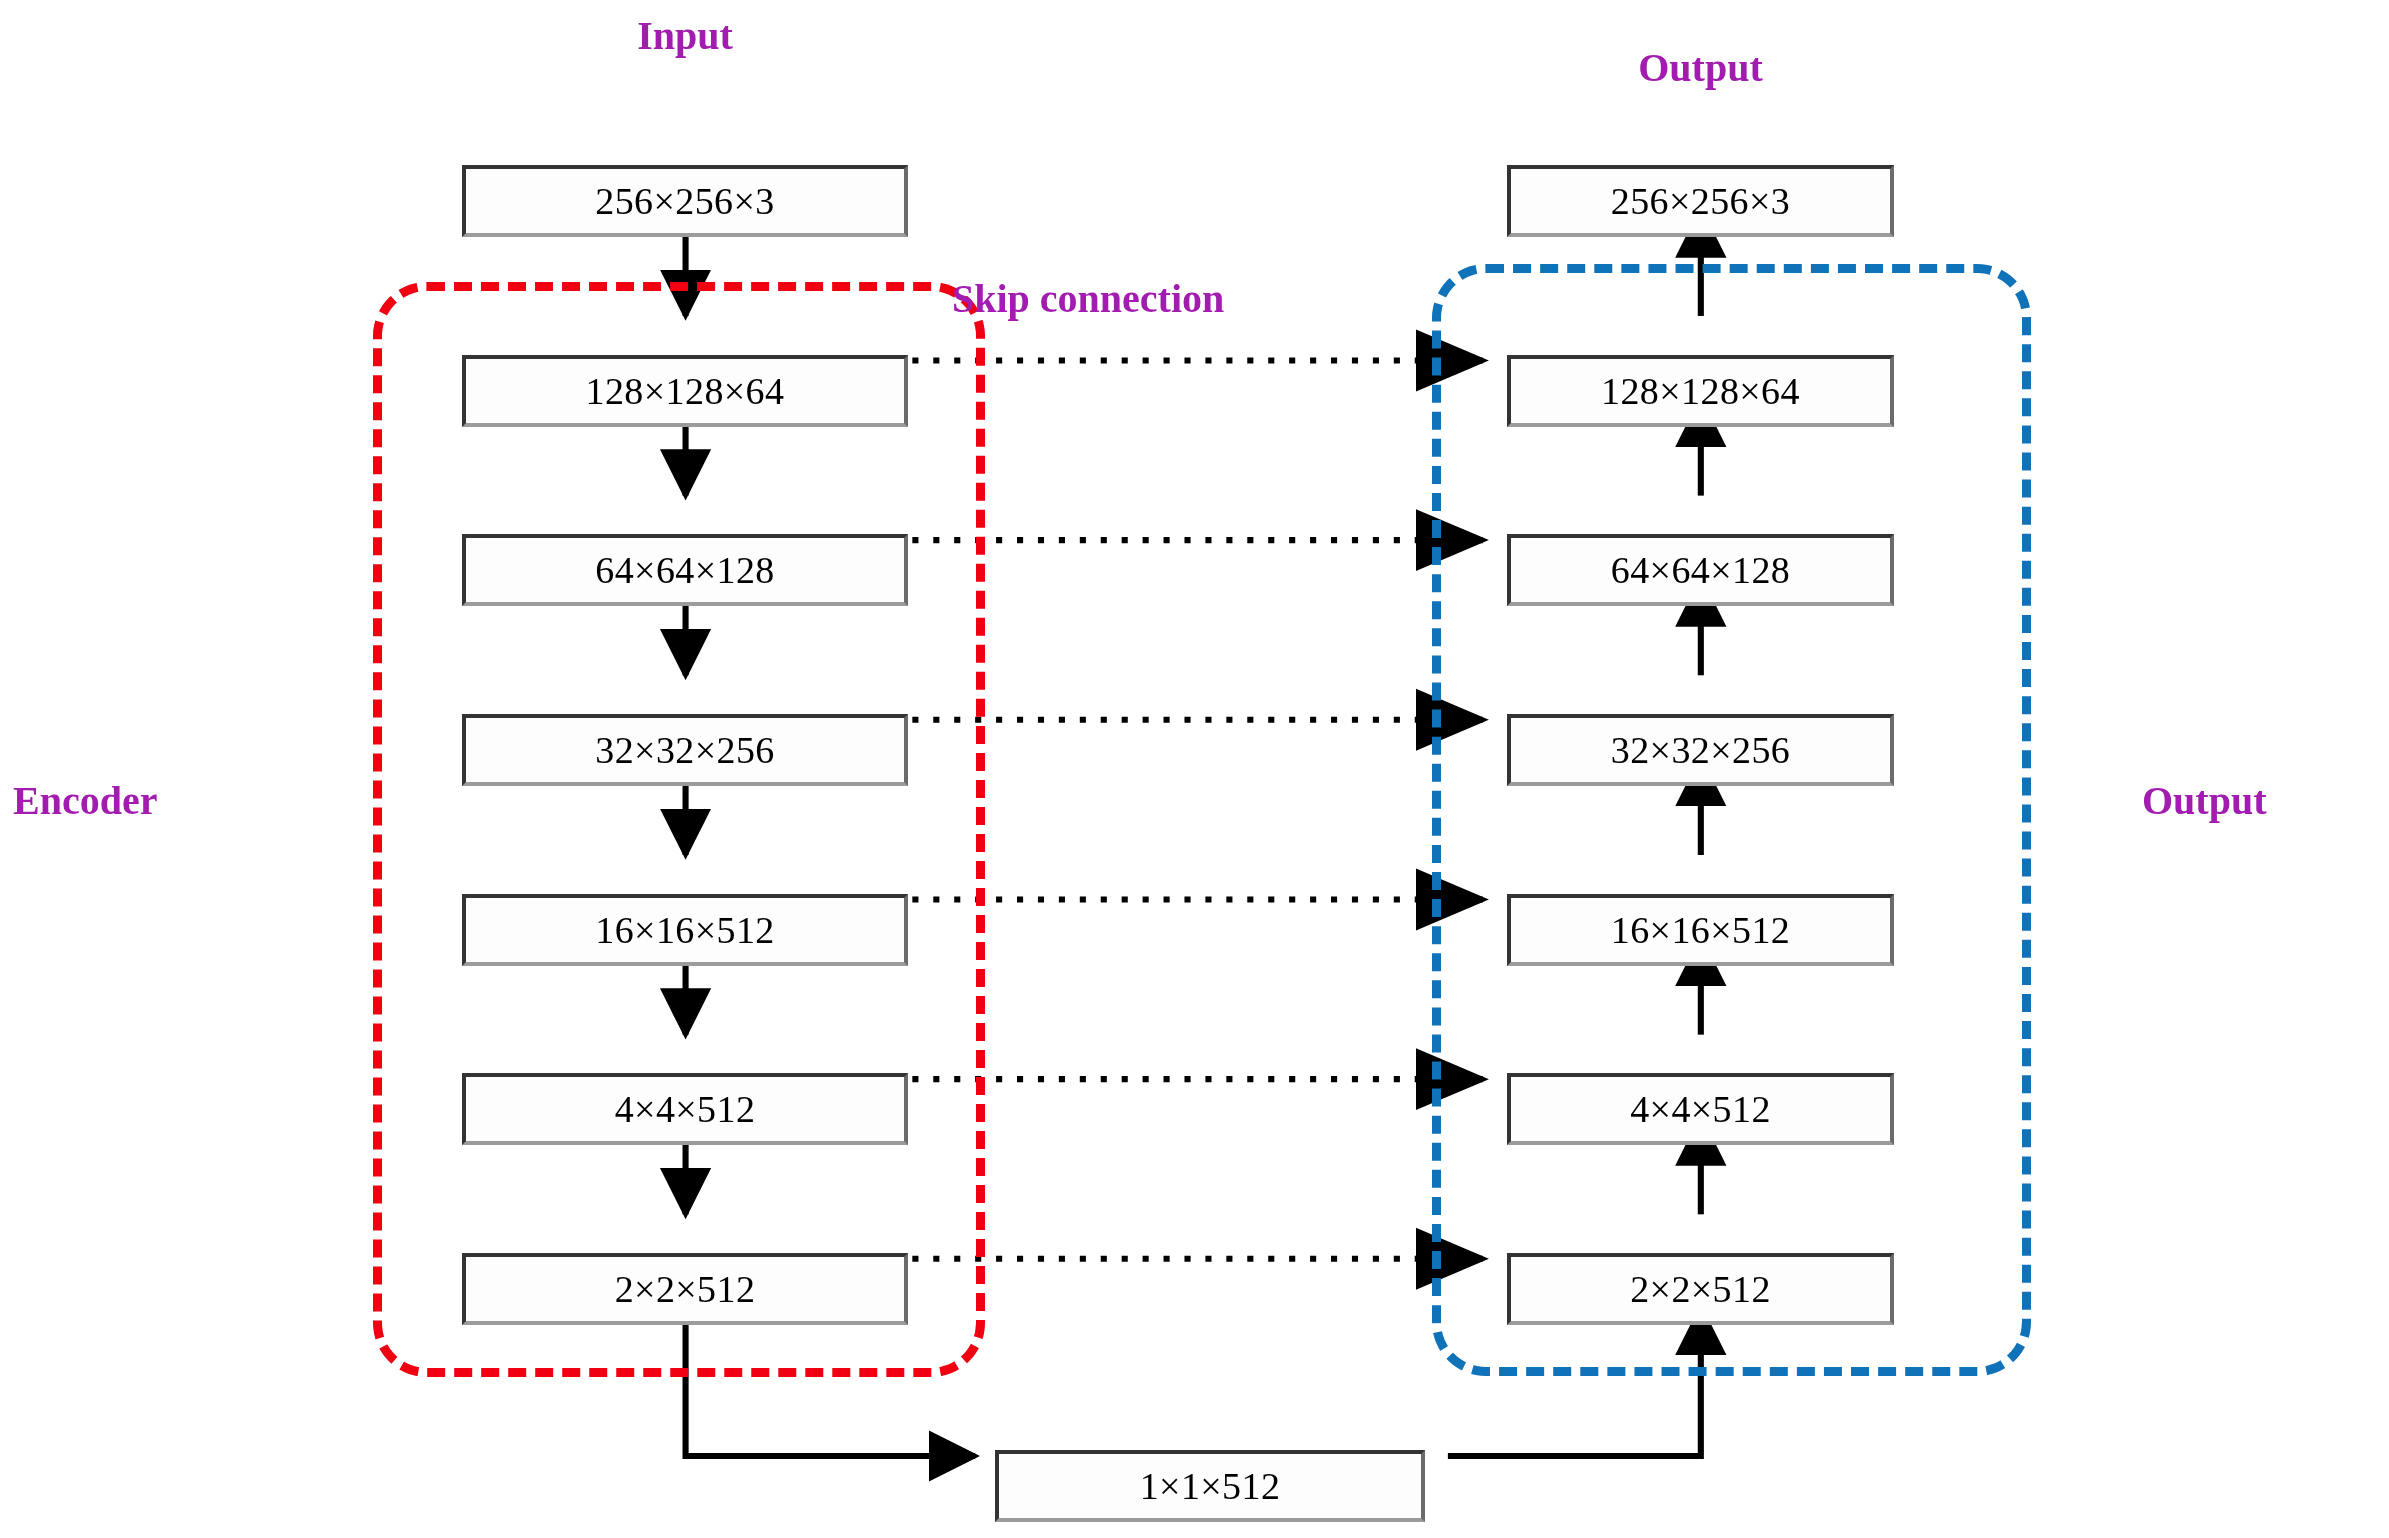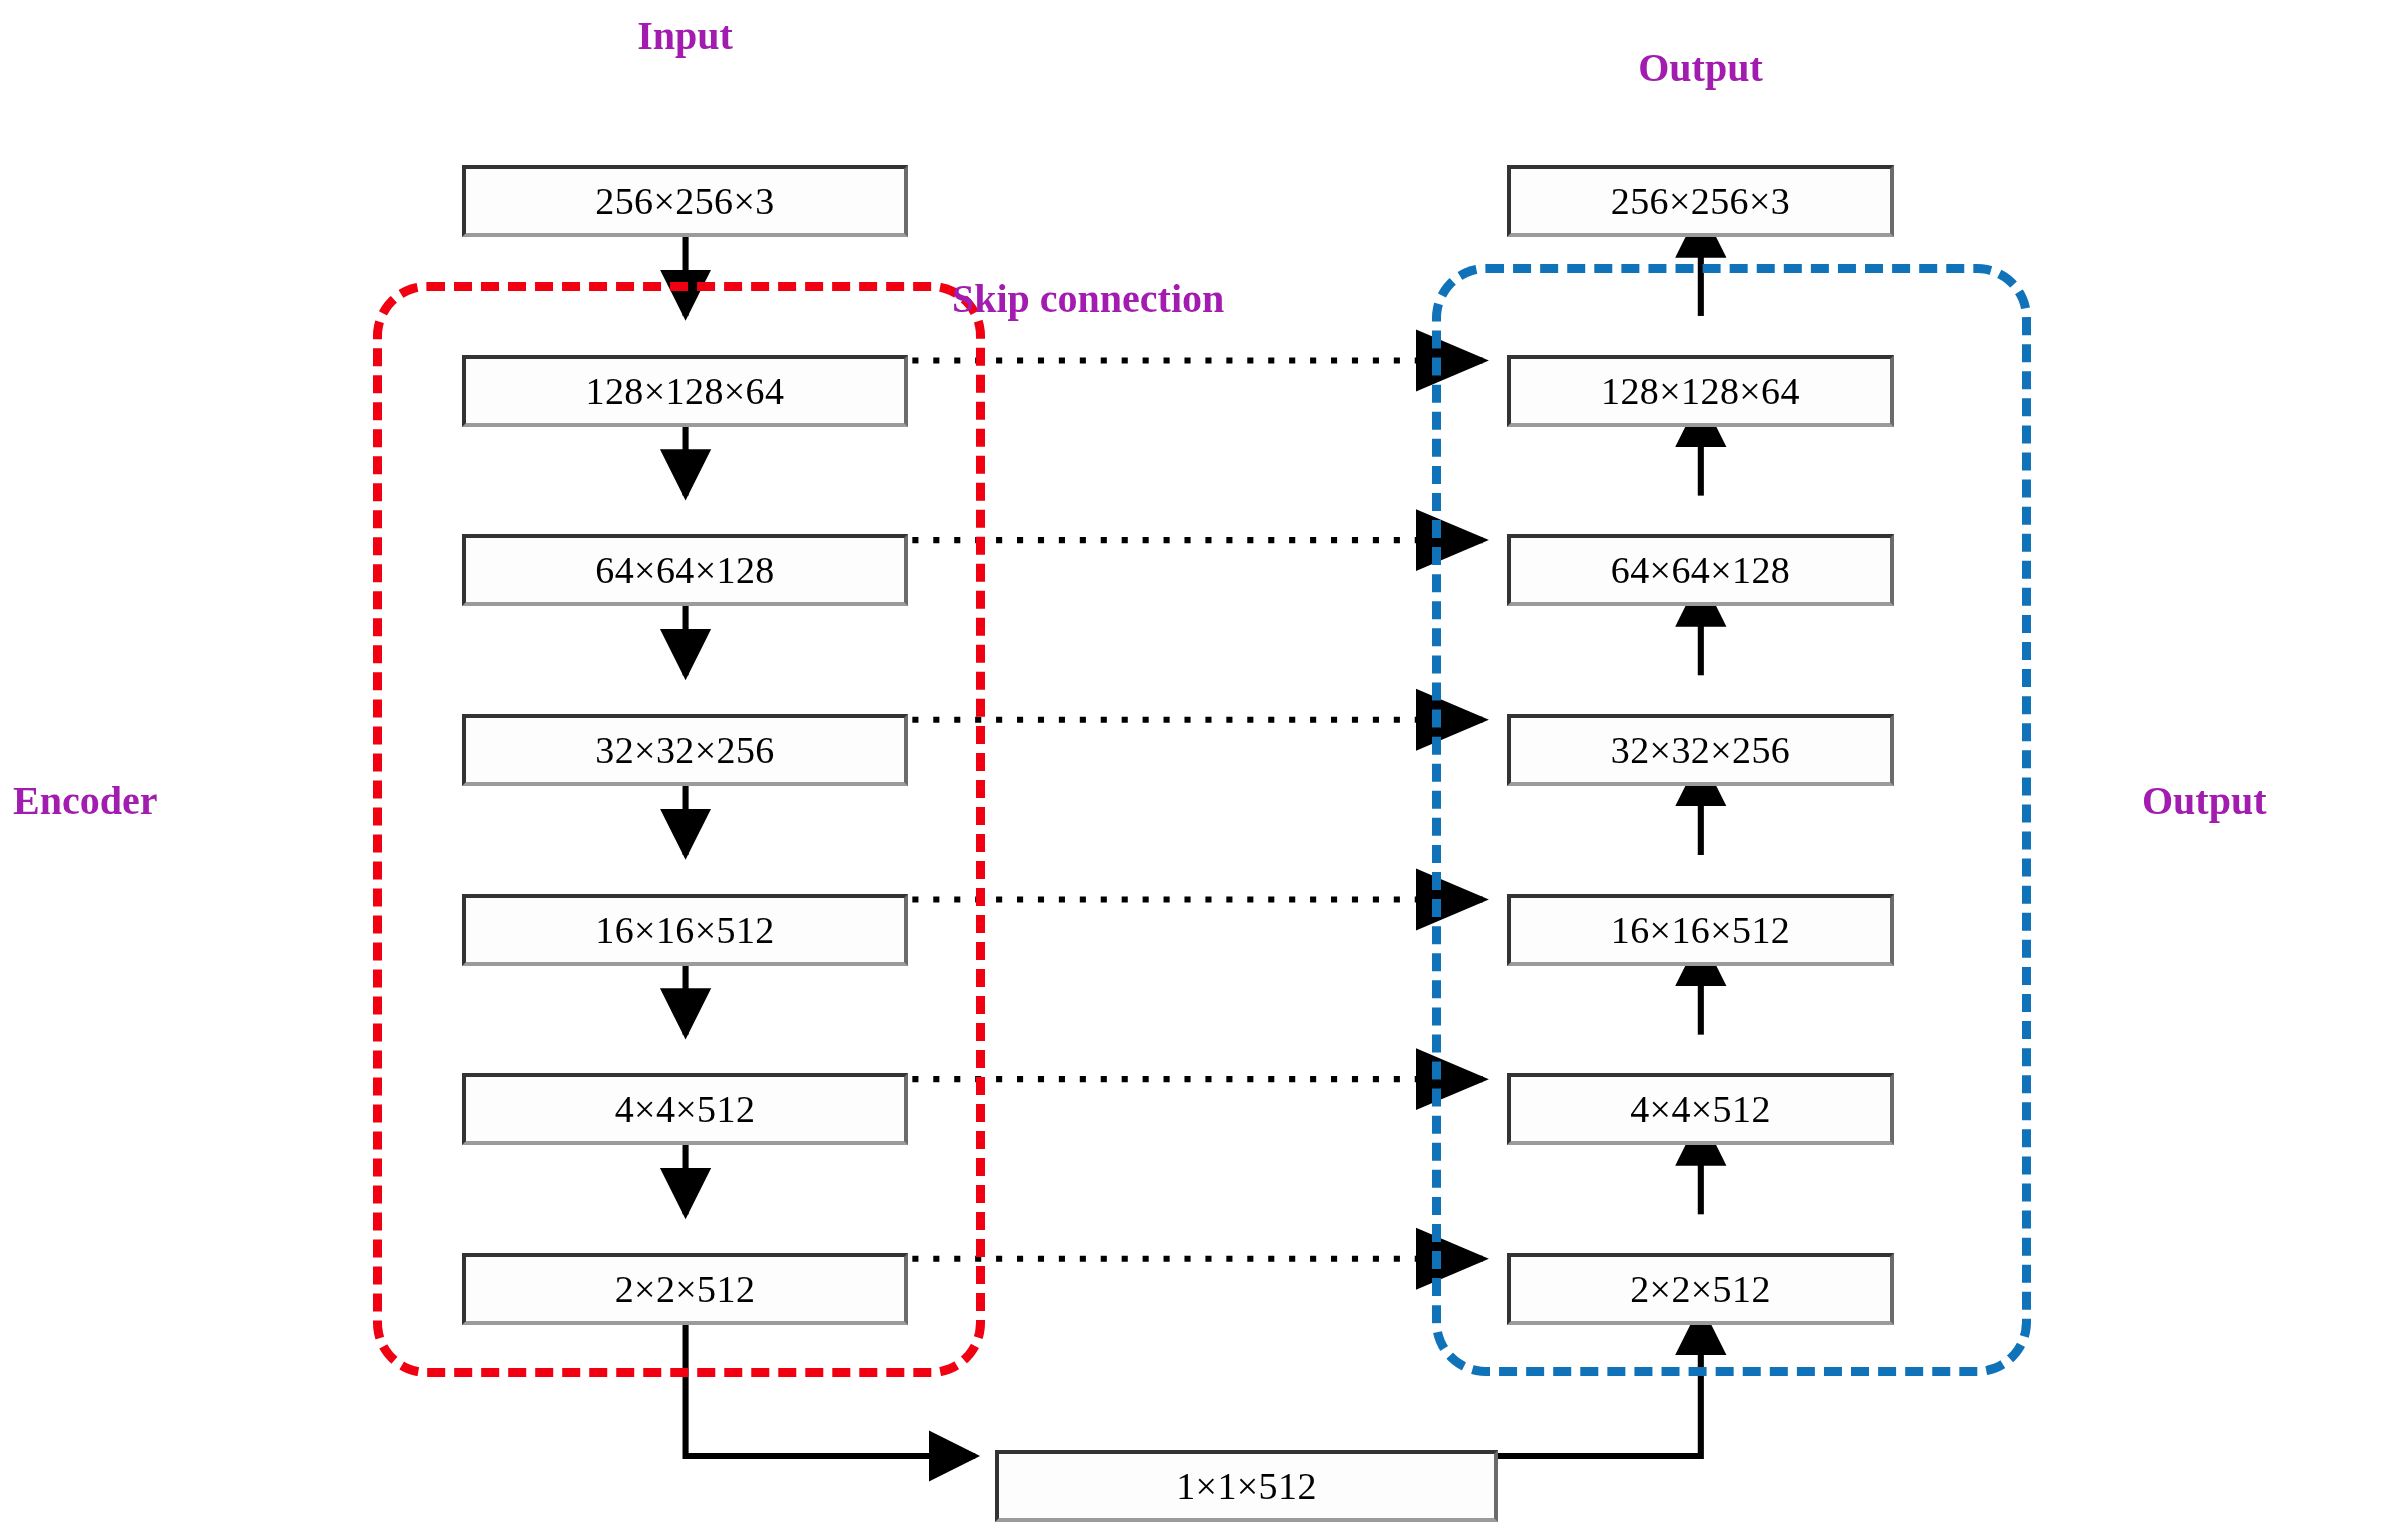--- a/index.html
+++ b/index.html
@@ -172,18 +172,18 @@
   <div class="tensor-box" style="left:1507px; top:864px; width:387px; height:72px;">
     <span class="lbl">16×16×512</span>
   </div>
   <div class="tensor-box" style="left:1507px; top:1043px; width:387px; height:72px;">
     <span class="lbl">4×4×512</span>
   </div>
   <div class="tensor-box" style="left:1507px; top:1223px; width:387px; height:72px;">
     <span class="lbl">2×2×512</span>
   </div>
 
-  <div class="tensor-box" style="left:995px; top:1420px; width:503px; height:72px;">
+  <div class="tensor-box" style="left:995px; top:1420px; width:430px; height:72px;">
     <span class="lbl">1×1×512</span>
   </div>
 
 </div>
 
 
 </body></html>

